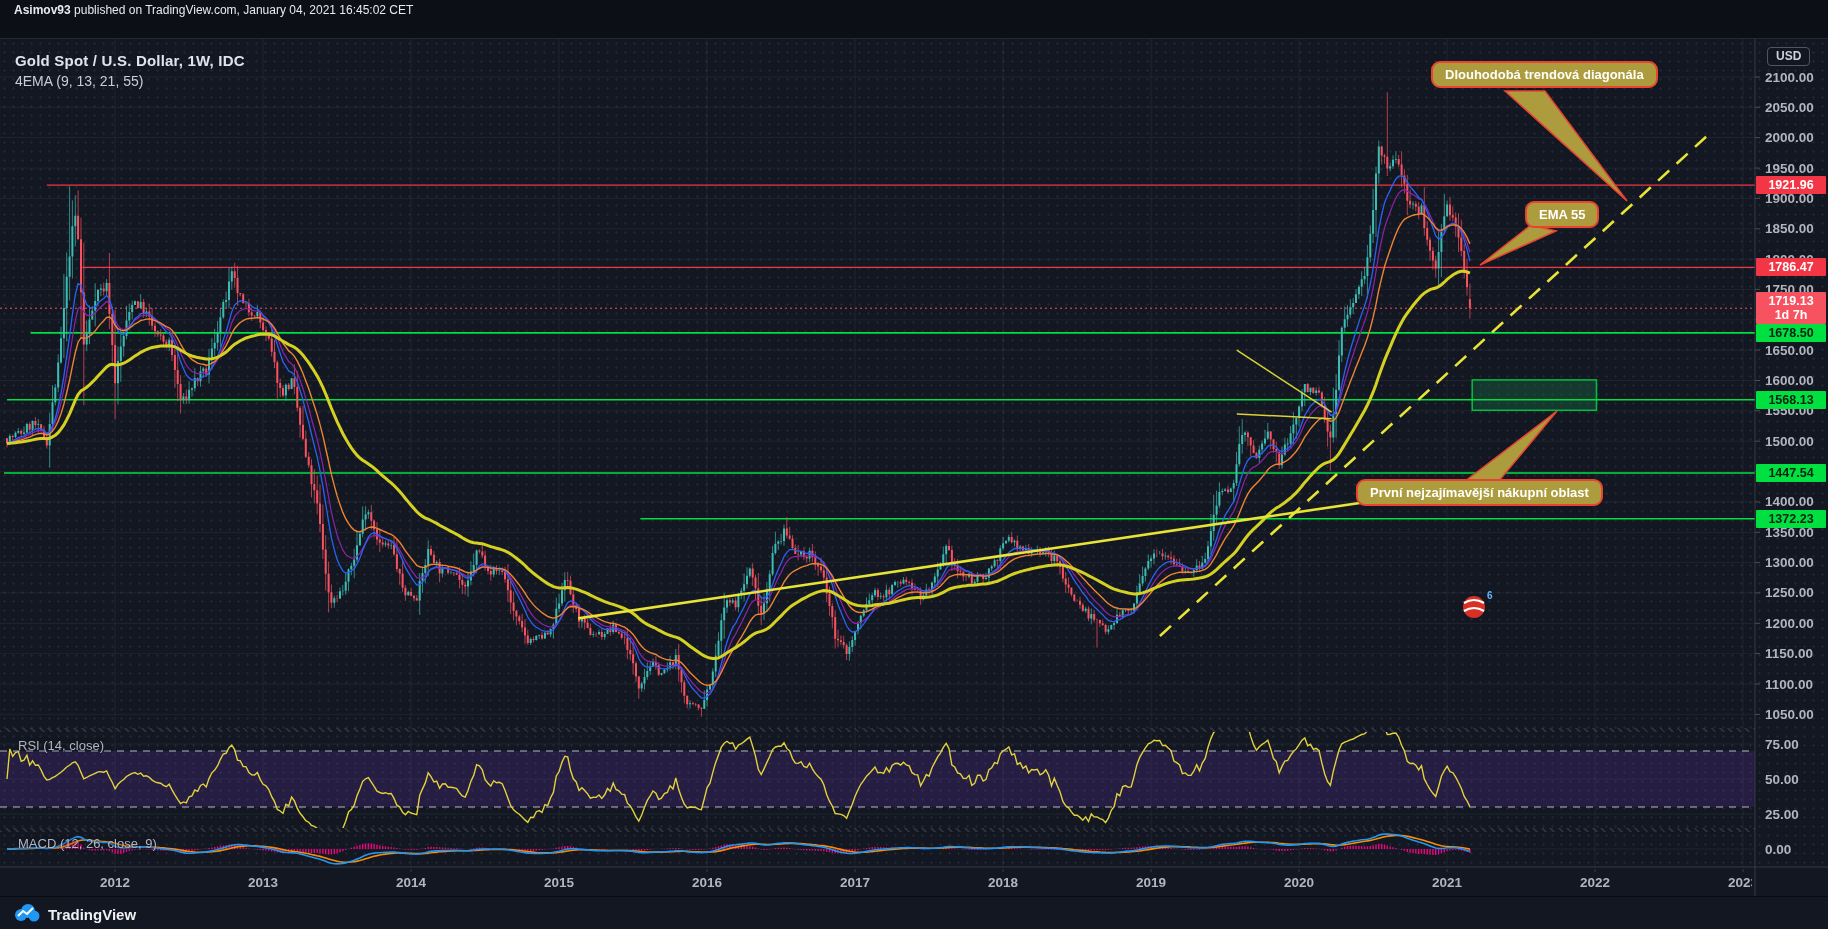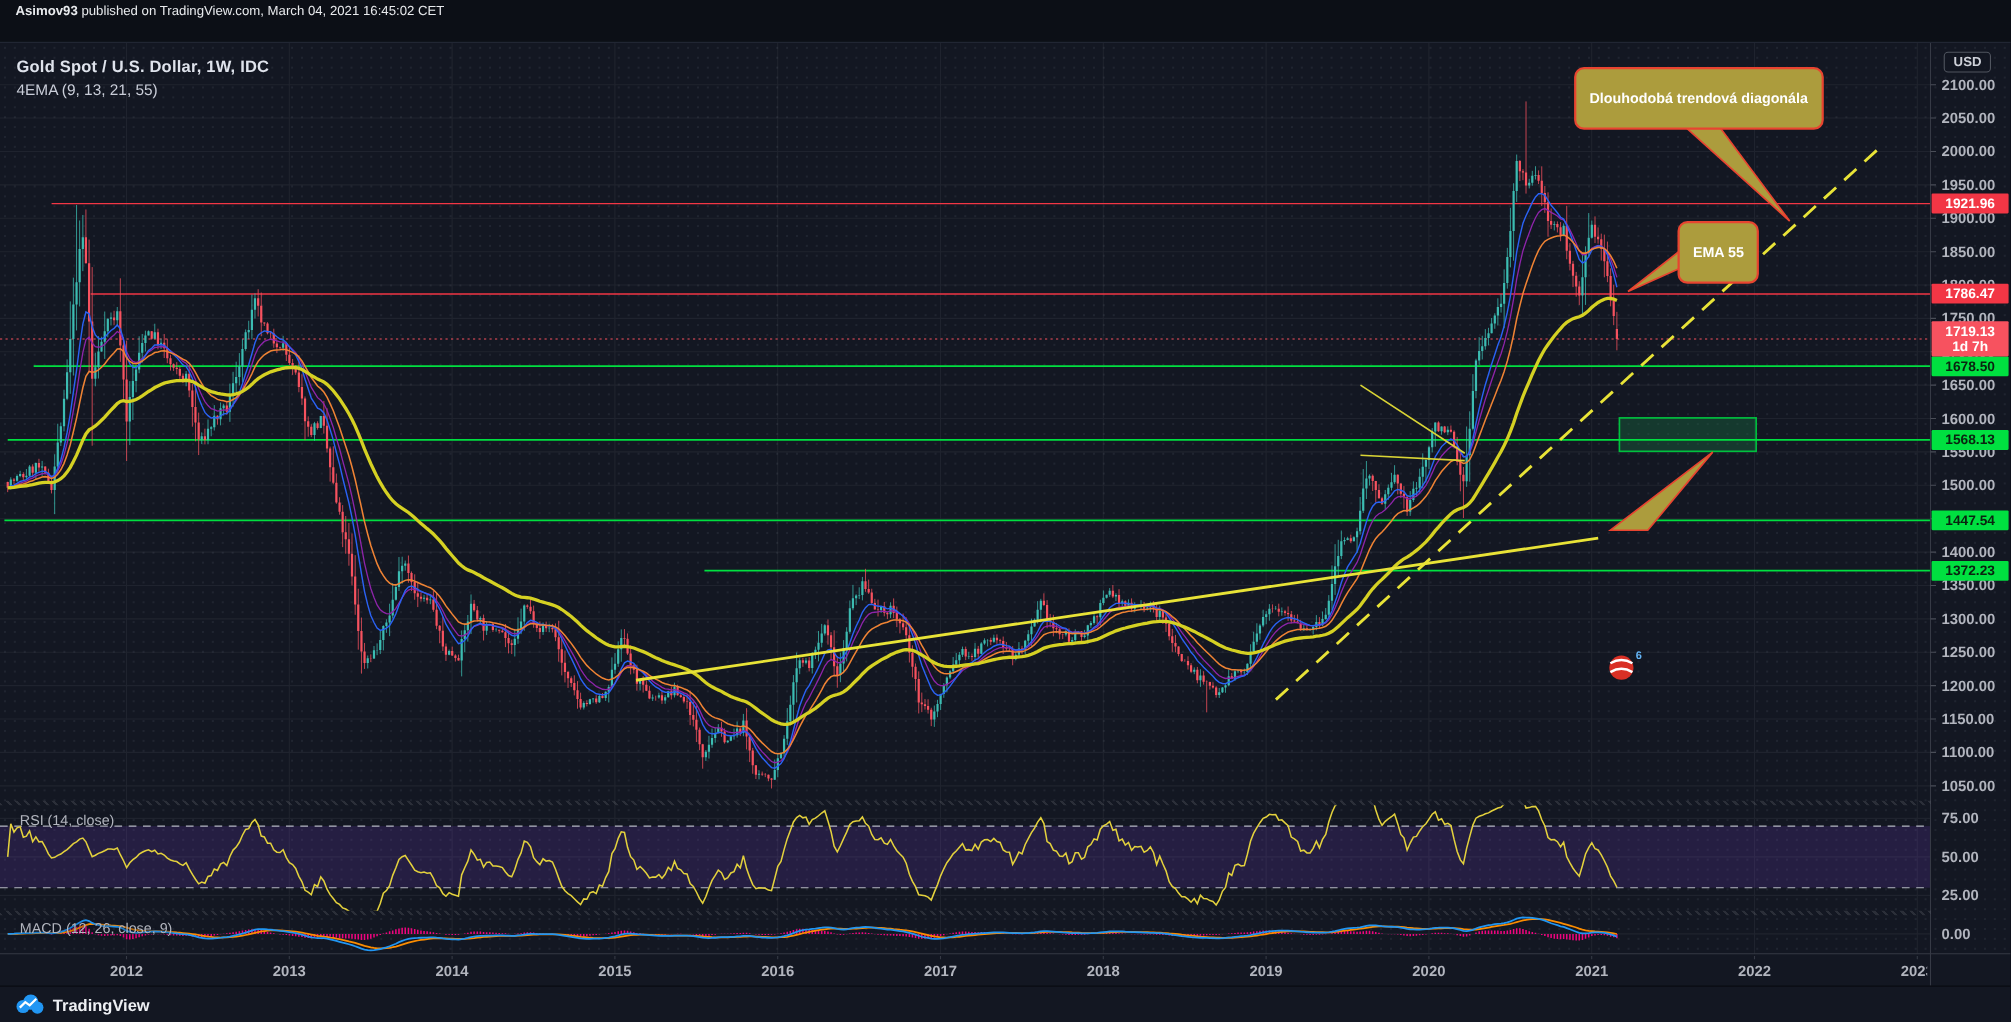--- a/index.html
+++ b/index.html
@@ -29,21 +29,21 @@
   #title-sub{font-size:14px;color:#c9cdd8;margin-top:4px;}
 
   .pane-label{position:absolute;left:18px;font-size:13px;color:#b2b5be;text-shadow:0 0 4px #131722;}
   #rsi-label{top:699px;}
   #macd-label{top:797px;}
 
   #usd-btn{position:absolute;left:1767px;top:8px;border:1px solid #50555f;border-radius:4px;
     color:#cdd0d8;font-size:12px;font-weight:bold;padding:1px 8px 2px;background:rgba(19,23,34,.8);}
 
   .anno{position:absolute;background:var(--label-bg);border:2px solid var(--label-border);
-    border-radius:9px;color:#fff;font-weight:bold;font-size:13px;padding:19px 12px;white-space:nowrap;z-index:6;}
+    border-radius:9px;color:#fff;font-weight:bold;font-size:13px;padding:4px 12px;white-space:nowrap;z-index:6;}
   #anno-trend{left:1431px;top:22px;}
   #anno-ema{left:1525px;top:162px;}
   #anno-buy{left:1356px;top:440px;}
 
   #tags{position:absolute;left:1756px;top:0;width:96px;height:828px;z-index:5;}
   .tag{position:absolute;left:0;width:66px;font-size:12.5px;font-weight:bold;text-align:center;
     padding:2px 2px;border-radius:1px;line-height:14px;}
   .tag.red{background:#f23645;color:#fff;}
   .tag.green{background:#00e040;color:#0a2310;}
   .tag.cur{background:#f7525f;color:#fff;}
@@ -51,21 +51,21 @@
   #footer{position:absolute;left:0;top:896px;width:100%;height:33px;background:#131722;border-top:1px solid #090b10;}
   #brand{position:absolute;left:14px;top:6px;display:flex;align-items:flex-end;gap:8px;color:#eef0f4;
     font-size:15px;font-weight:bold;}
 </style>
 </head>
 <body>
 
 <div id="stage">
 
   <div id="topbar">
-    <div id="publine"><b>Asimov93</b><span> published on TradingView.com, March 04, 2021 16:45:02 CET</span></div>
+    <div id="publine"><b>Asimov93</b><span> published on TradingView.com, January 04, 2021 16:45:02 CET</span></div>
   </div>
 
   <div id="chart-area">
     <div id="dots"></div>
     <svg id="plot-svg" width="1828" height="858">
         <defs>
           <clipPath id="cpm">
             <rect x="0" y="0" width="1755" height="689"></rect>
           </clipPath>
           <clipPath id="cpr">
@@ -203,20 +203,21 @@
       <div id="title-sub">4EMA (9, 13, 21, 55)</div>
     </div>
 
     <div class="pane-label" id="rsi-label">RSI (14, close)</div>
     <div class="pane-label" id="macd-label">MACD (12, 26, close, 9)</div>
 
     <div id="usd-btn">USD</div>
 
     <div class="anno" id="anno-trend">Dlouhodobá trendová diagonála</div>
     <div class="anno" id="anno-ema">EMA 55</div>
+    <div class="anno" id="anno-buy">První nejzajímavější nákupní oblast</div>
 
     <div id="tags">
         <div class="tag red" style="top: 137px;">1921.96</div>
         <div class="tag red" style="top: 219px;">1786.47</div>
         <div class="tag green" style="top: 285px;">1678.50</div>
         <div class="tag green" style="top: 352px;">1568.13</div>
         <div class="tag green" style="top: 425px;">1447.54</div>
         <div class="tag green" style="top: 471px;">1372.23</div>
         <div class="tag cur" style="top: 253px;">1719.13<br>1d 7h</div>
       </div>

